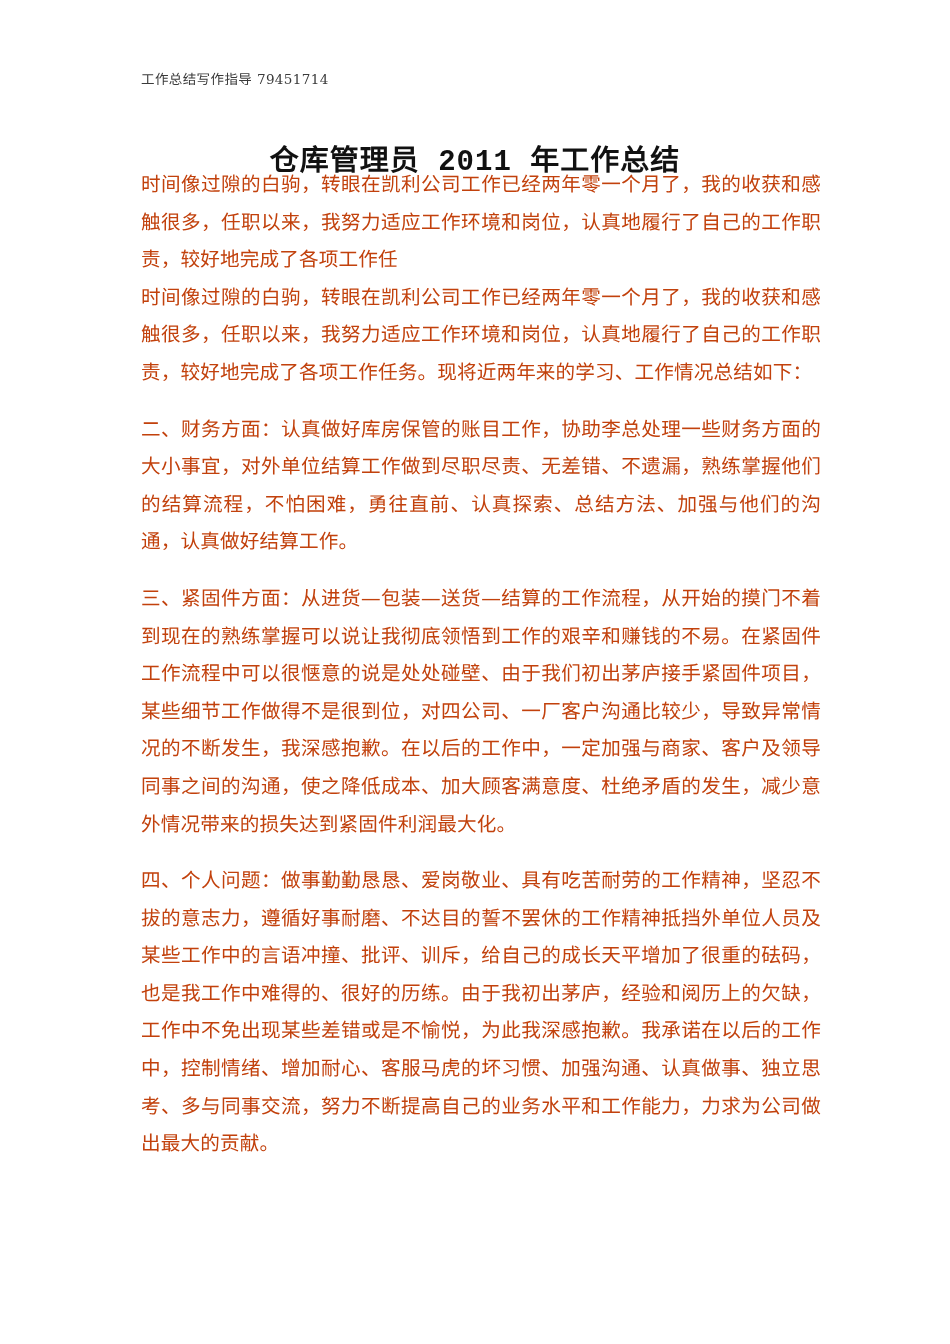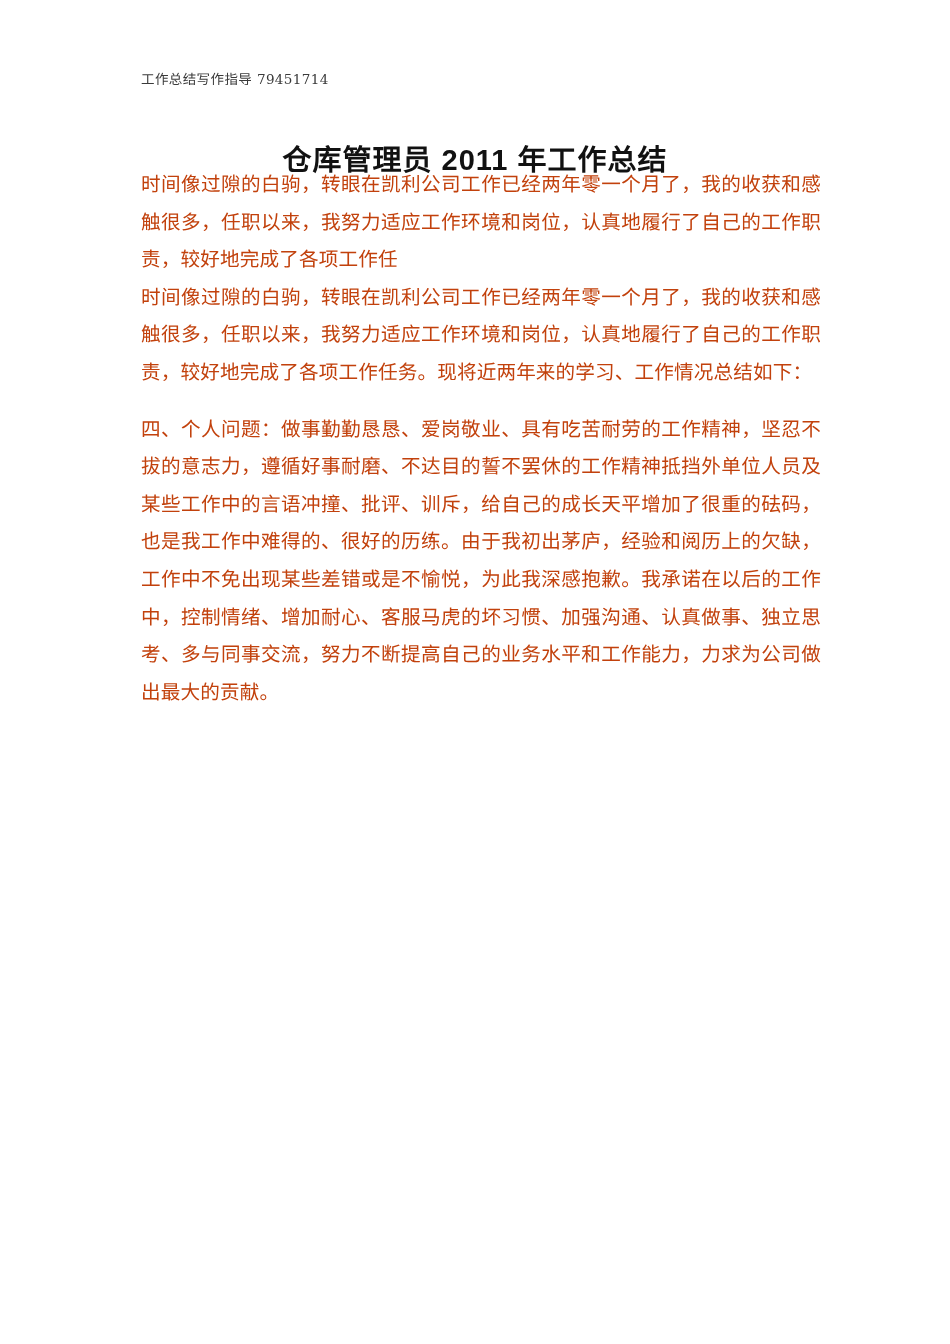--- a/index.html
+++ b/index.html
@@ -31,21 +31,21 @@
     color: #3a3a3a;
     white-space: nowrap;
   }
 
   .doc-title {
     position: absolute;
     left: 0;
     right: 0;
     top: 117px;
     text-align: center;
-    font-family: Liberation Sans, sans-serif;
+    font-family: Liberation Mono, monospace;
     font-size: 29px;
     font-weight: 700;
     letter-spacing: 1px;
     color: #111111;
   }
 
   .doc-body {
     position: absolute;
     left: 141px;
     top: 166px;
@@ -80,19 +80,21 @@
 
   <h1 class="doc-title">仓库管理员 2011 年工作总结</h1>
 
   <div class="doc-body">
 
     <p class="para tight">时间像过隙的白驹，转眼在凯利公司工作已经两年零一个月了，我的收获和感触很多，任职以来，我努力适应工作环境和岗位，认真地履行了自己的工作职责，较好地完成了各项工作任</p>
 
     <p class="para gap">时间像过隙的白驹，转眼在凯利公司工作已经两年零一个月了，我的收获和感触很多，任职以来，我努力适应工作环境和岗位，认真地履行了自己的工作职责，较好地完成了各项工作任务。现将近两年来的学习、工作情况总结如下：</p>
 
 
+    <p class="para gap">二、财务方面：认真做好库房保管的账目工作，协助李总处理一些财务方面的大小事宜，对外单位结算工作做到尽职尽责、无差错、不遗漏，熟练掌握他们的结算流程，不怕困难，勇往直前、认真探索、总结方法、加强与他们的沟通，认真做好结算工作。</p>
 
+    <p class="para gap">三、紧固件方面：从进货—包装—送货—结算的工作流程，从开始的摸门不着到现在的熟练掌握可以说让我彻底领悟到工作的艰辛和赚钱的不易。在紧固件工作流程中可以很惬意的说是处处碰壁、由于我们初出茅庐接手紧固件项目，某些细节工作做得不是很到位，对四公司、一厂客户沟通比较少，导致异常情况的不断发生，我深感抱歉。在以后的工作中，一定加强与商家、客户及领导同事之间的沟通，使之降低成本、加大顾客满意度、杜绝矛盾的发生，减少意外情况带来的损失达到紧固件利润最大化。</p>
 
     <p class="para gap">四、个人问题：做事勤勤恳恳、爱岗敬业、具有吃苦耐劳的工作精神，坚忍不拔的意志力，遵循好事耐磨、不达目的誓不罢休的工作精神抵挡外单位人员及某些工作中的言语冲撞、批评、训斥，给自己的成长天平增加了很重的砝码，也是我工作中难得的、很好的历练。由于我初出茅庐，经验和阅历上的欠缺，工作中不免出现某些差错或是不愉悦，为此我深感抱歉。我承诺在以后的工作中，控制情绪、增加耐心、客服马虎的坏习惯、加强沟通、认真做事、独立思考、多与同事交流，努力不断提高自己的业务水平和工作能力，力求为公司做出最大的贡献。</p>
 
   </div>
 
 </div>
 
 </body></html>

